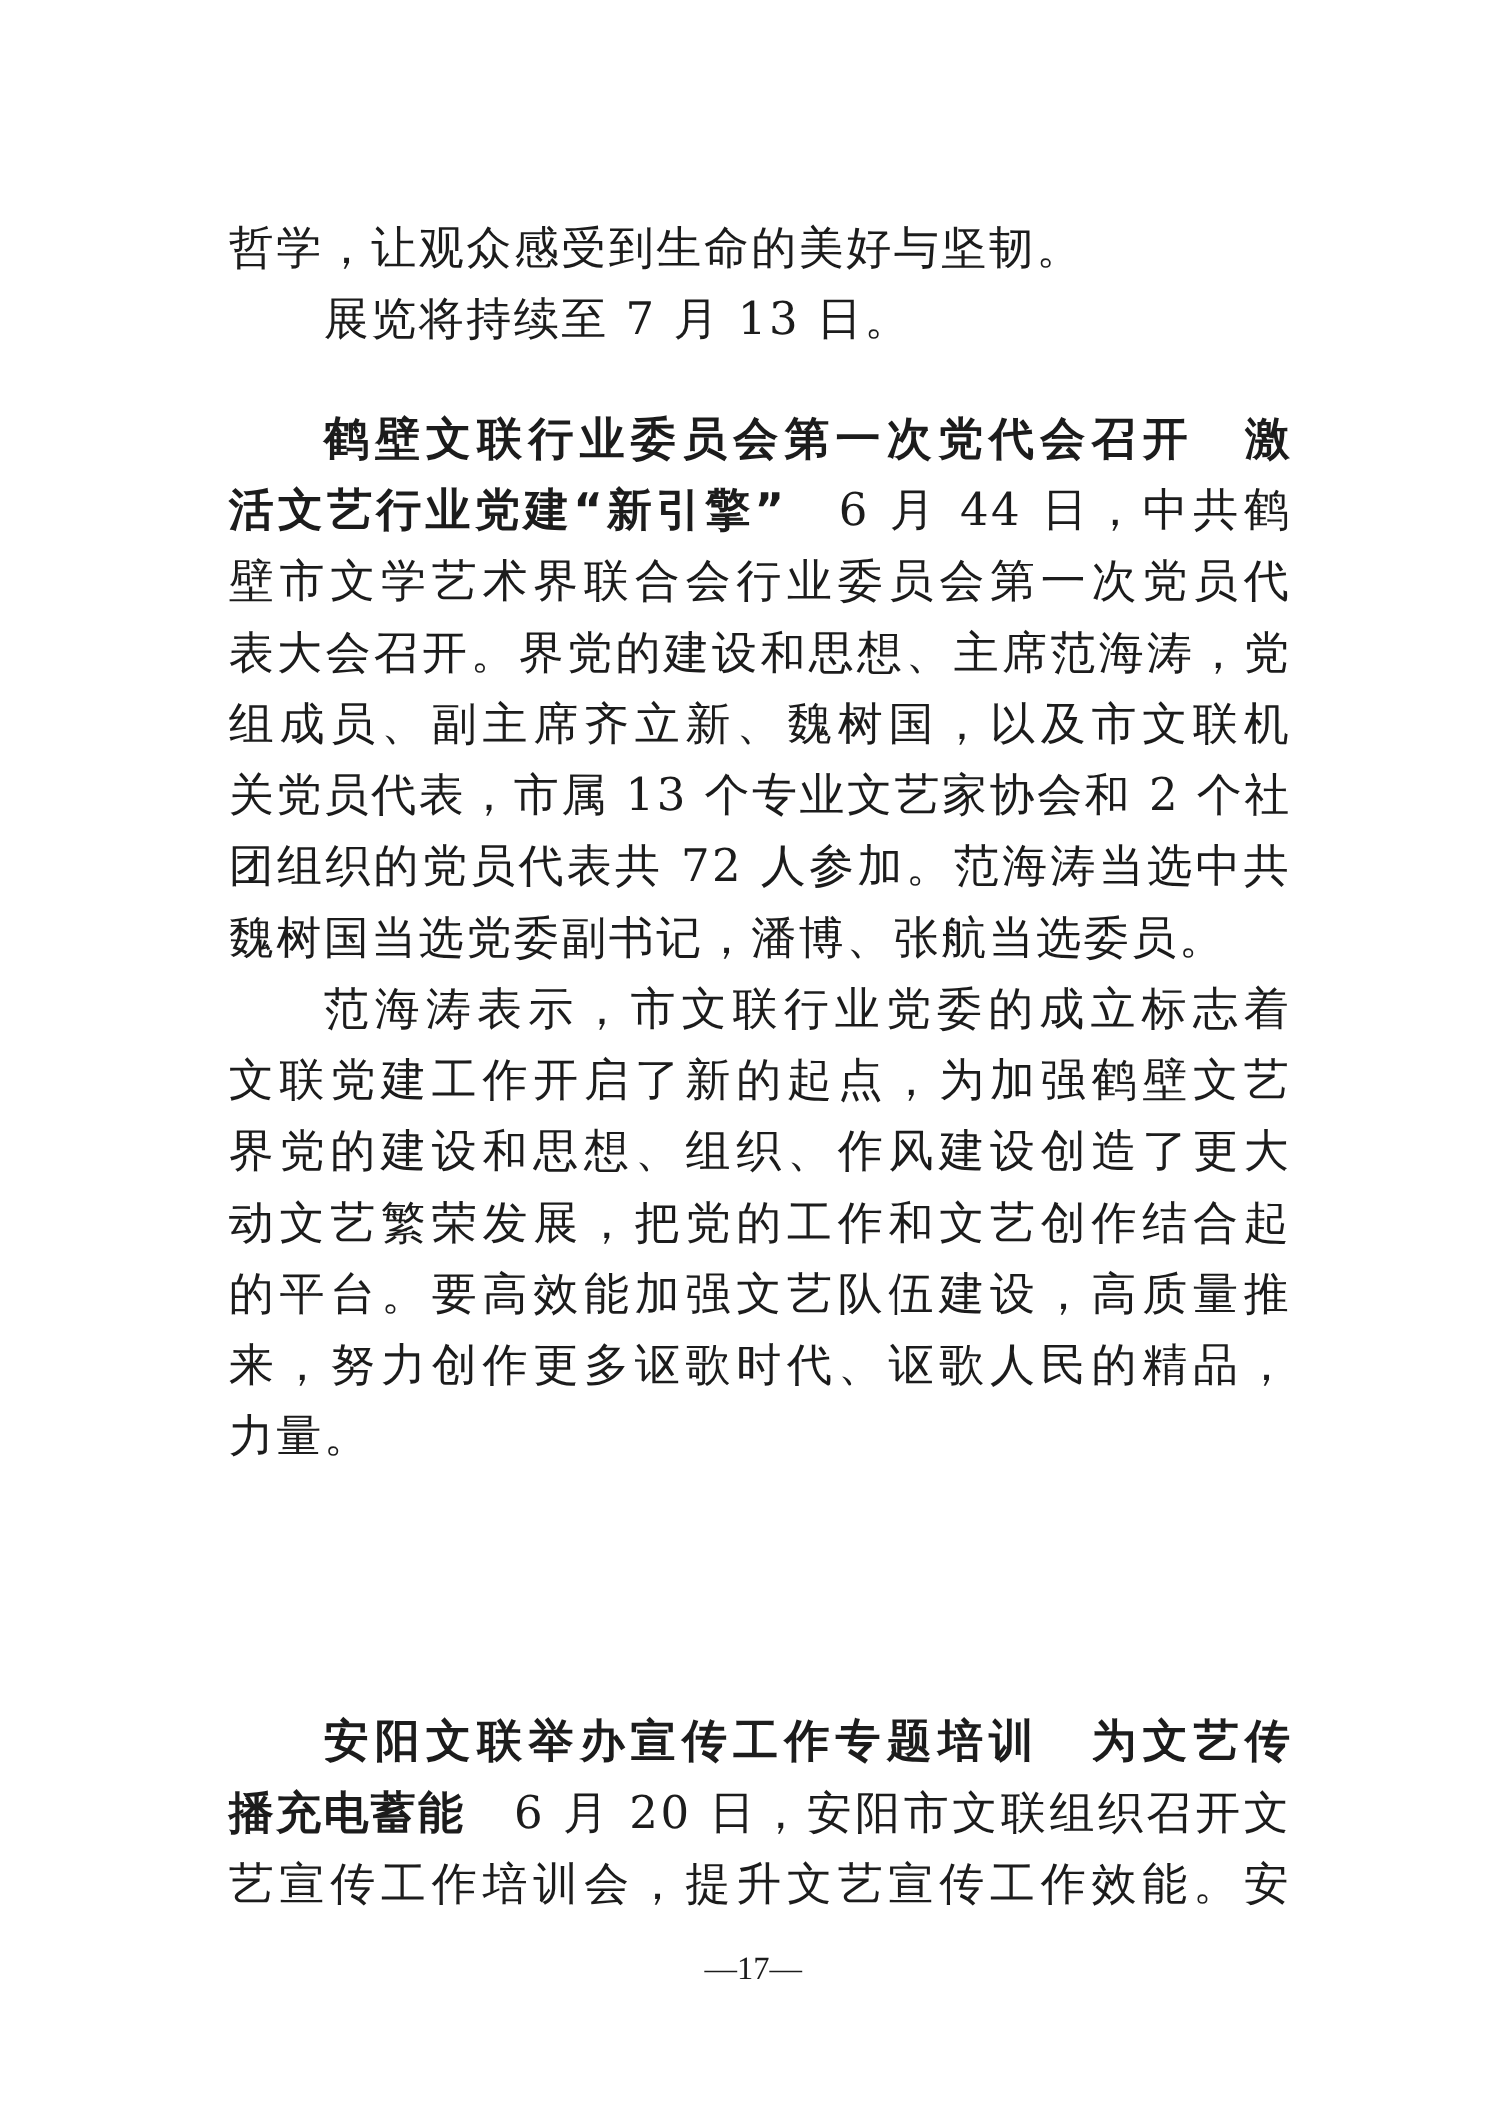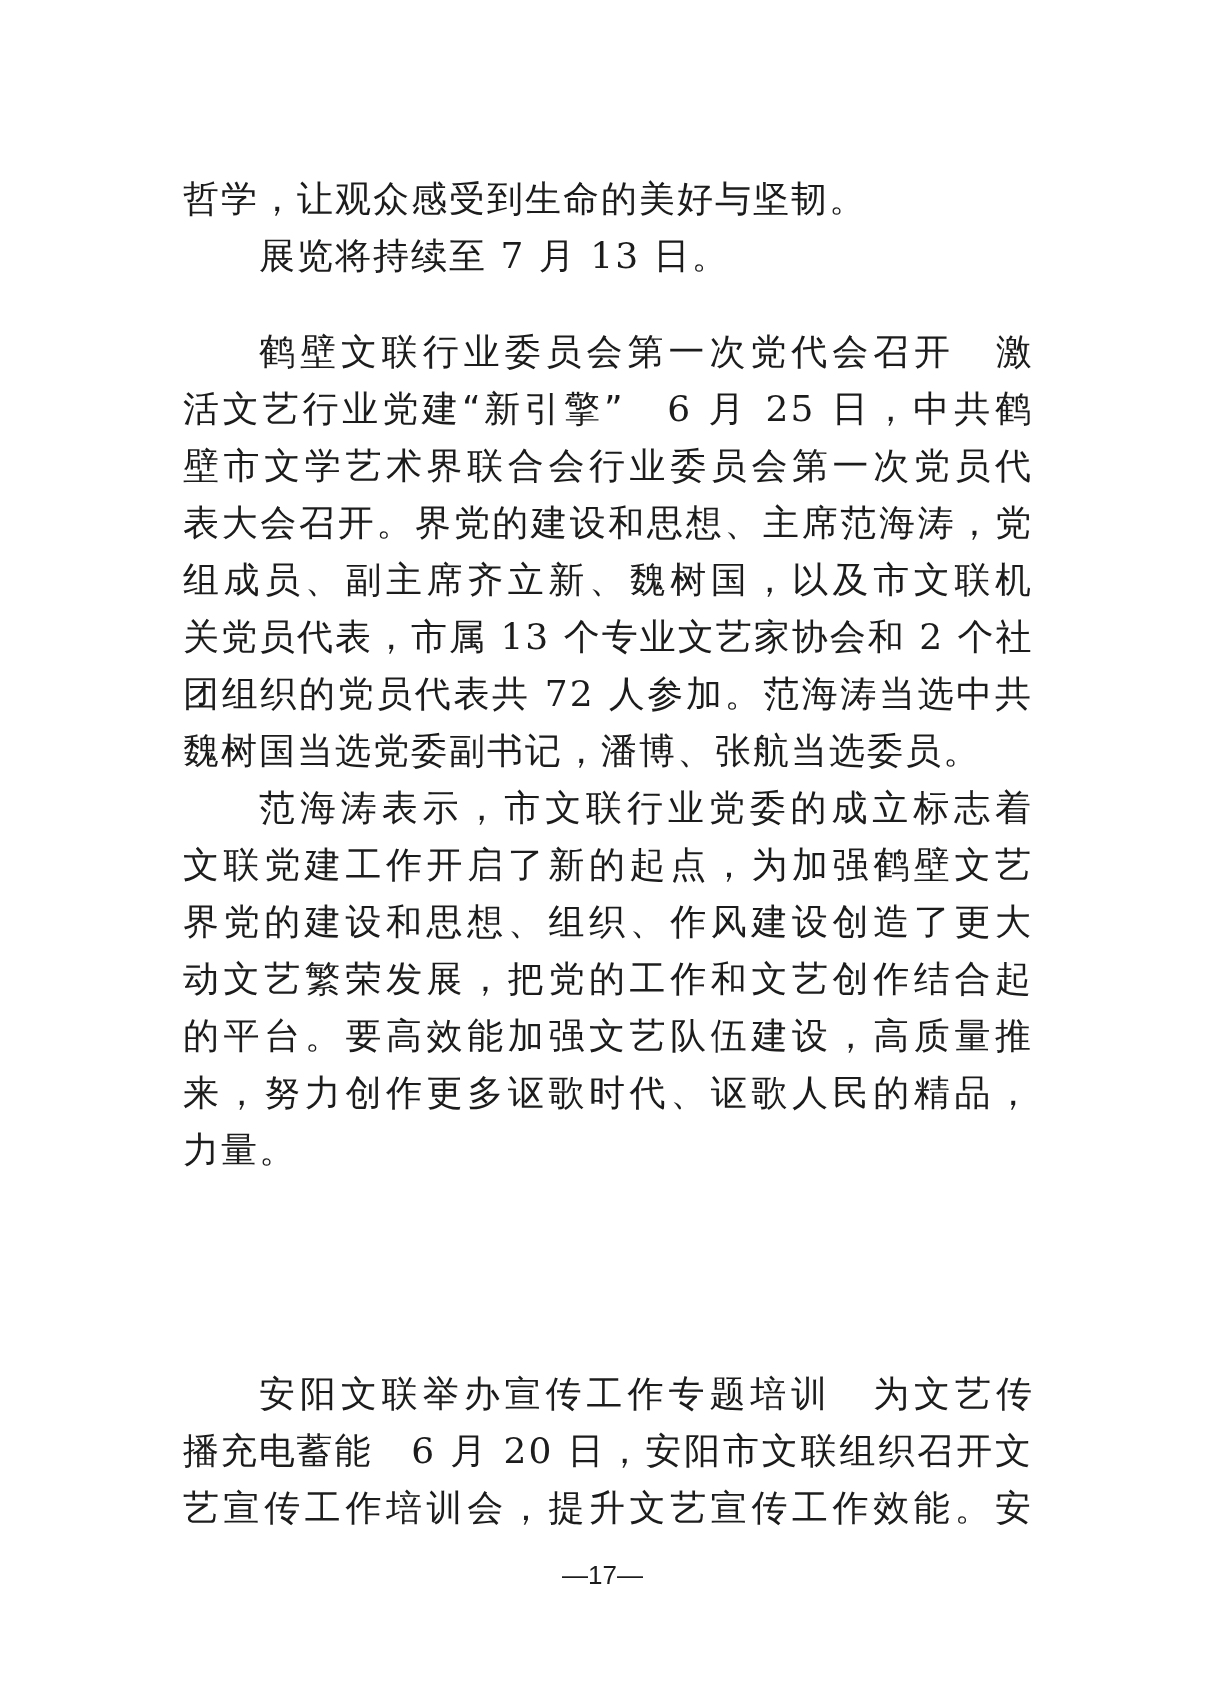--- a/index.html
+++ b/index.html
@@ -5,37 +5,37 @@
   html, body { margin: 0; padding: 0; background: #ffffff; }
   body { width: 1205px; height: 1701px; position: relative; overflow: hidden;
          font-family: "DejaVu Serif", "Liberation Serif", serif; color: #1c1c1c; }
   .page { position: absolute; left: 0; top: 0; width: 1205px; height: 1701px; background: #fff; }
   .text-block { position: absolute; left: 183px; width: 850px; }
   .line { display: block; font-size: 36px; line-height: 57px; height: 57px;
           white-space: nowrap; text-align: justify; text-align-last: justify;
           letter-spacing: 2px; }
   .line.last { text-align-last: left; }
   .line.indent { padding-left: 76px; }
-  .bold { font-family: "DejaVu Sans", "Liberation Sans", sans-serif; font-weight: normal; letter-spacing: 1px; }
+  .bold { font-family: "DejaVu Sans", "Liberation Sans", sans-serif; font-weight: bold; letter-spacing: 1px; }
   .page-number { position: absolute; left: 0; width: 1205px; top: 1560px; text-align: center;
-                 font-size: 26px; font-family: Liberation Sans, sans-serif; color: #1c1c1c; }
+                 font-size: 26px; font-family: Liberation Serif, serif; color: #1c1c1c; }
 </style>
 </head>
 <body>
 
 <div class="page">
 
   <div class="text-block" style="top:170px;">
     <span class="line last">哲学，让观众感受到生命的美好与坚韧。</span>
     <span class="line indent last">展览将持续至 7 月 13 日。</span>
   </div>
 
   <div class="text-block" style="top:323px;">
     <span class="line indent bold">鹤壁文联行业委员会第一次党代会召开　激</span>
-    <span class="line"><span class="bold">活文艺行业党建“新引擎”</span><span>　6 月 25 日，中共鹤</span></span>
+    <span class="line"><span class="bold">活文艺行业党建“新引擎”</span><span>　6 月 44 日，中共鹤</span></span>
     <span class="line">壁市文学艺术界联合会行业委员会第一次党员代</span>
     <span class="line">表大会召开。界党的建设和思想、主席范海涛，党</span>
     <span class="line">组成员、副主席齐立新、魏树国，以及市文联机</span>
     <span class="line">关党员代表，市属 13 个专业文艺家协会和 2 个社</span>
     <span class="line">团组织的党员代表共 72 人参加。范海涛当选中共</span>
     <span class="line last">魏树国当选党委副书记，潘博、张航当选委员。</span>
     <span class="line indent">范海涛表示，市文联行业党委的成立标志着</span>
     <span class="line">文联党建工作开启了新的起点，为加强鹤壁文艺</span>
     <span class="line">界党的建设和思想、组织、作风建设创造了更大</span>
     <span class="line">动文艺繁荣发展，把党的工作和文艺创作结合起</span>

